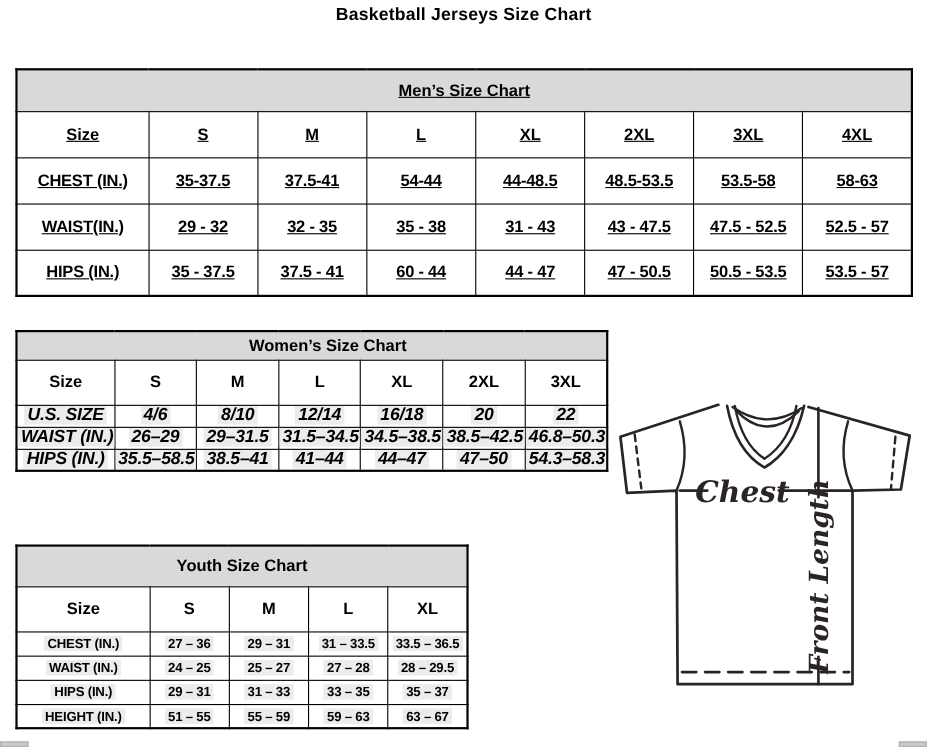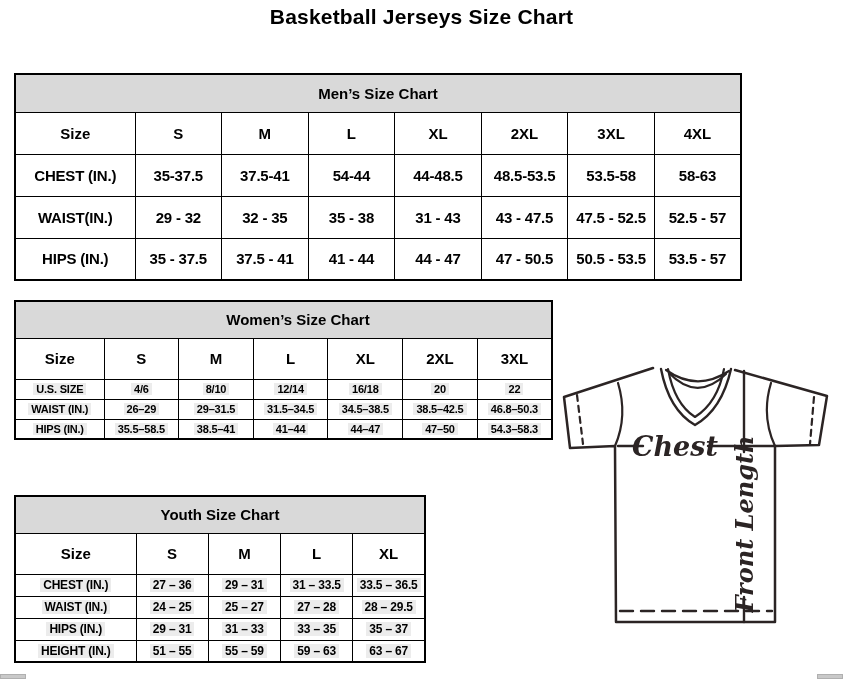--- a/index.html
+++ b/index.html
@@ -4,41 +4,41 @@
 <style>
   * { margin:0; padding:0; box-sizing:border-box; }
   html,body { background:#ffffff; }
   .page {
     position:relative; width:843px; height:679px;
     background:#ffffff; overflow:hidden;
     font-family:"Liberation Sans", sans-serif; color:#000;
   }
   .doc-title {
     position:absolute; top:5px; left:0; width:843px;
-    text-align:center; font-size:21px; font-weight:bold;
+    text-align:center; font-size:16px; font-weight:bold;
     letter-spacing:0.2px;
   }
   table.size-table {
     position:absolute; border-collapse:collapse; table-layout:fixed;
     background:#fff; border:2px solid #000;
   }
   table.size-table th, table.size-table td {
     border:1px solid #000; text-align:center; vertical-align:middle;
     font-weight:bold; overflow:hidden; white-space:nowrap;
   }
   .tbl-hdr { background:#d9d9d9; font-size:15px; }
-  #mens-table  { left:14px; top:73px;  width:728px; }
+  #mens-table  { left:14px; top:62px;  width:816px;text-decoration:underline; }
   #mens-table .tbl-hdr   { height:38px; }
   #mens-table .size-row td { height:42px; font-size:15px; }
   #mens-table .data-row td { height:42px; font-size:15px; letter-spacing:-0.2px; }
 
   #womens-table { left:14px; top:300px; width:539px; }
-  #womens-table .tbl-hdr   { height:37px;padding-left:29px; }
+  #womens-table .tbl-hdr   { height:26px;padding-left:29px; }
   #womens-table .size-row td { height:41px; font-size:15px; }
-  #womens-table .data-row td { height:20px; font-size:11px; letter-spacing:-0.2px; }
+  #womens-table .data-row td { height:20px; font-size:16px; letter-spacing:-0.2px;font-style:italic; }
 
   #youth-table { left:14px; top:495px; width:412px; }
   #youth-table .tbl-hdr   { height:37px; }
   #youth-table .size-row td { height:41px; font-size:15px; }
   #youth-table .data-row td { height:22px; font-size:12px; letter-spacing:-0.2px; }
 
   .hl { background:#ececec; padding:0 3px; }
 
   .jersey-svg { position:absolute; left:550px; top:355px; }
   .measure-label {
@@ -101,21 +101,21 @@
       <td>35 - 38</td>
       <td>31 - 43</td>
       <td>43 - 47.5</td>
       <td>47.5 - 52.5</td>
       <td>52.5 - 57</td>
     </tr>
     <tr class="data-row">
       <td>HIPS (IN.)</td>
       <td>35 - 37.5</td>
       <td>37.5 - 41</td>
-      <td>41 - 44</td>
+      <td>60 - 44</td>
       <td>44 - 47</td>
       <td>47 - 50.5</td>
       <td>50.5 - 53.5</td>
       <td>53.5 - 57</td>
     </tr>
   </tbody>
     </table>
 
   <table id="womens-table" class="size-table">
     <colgroup>

